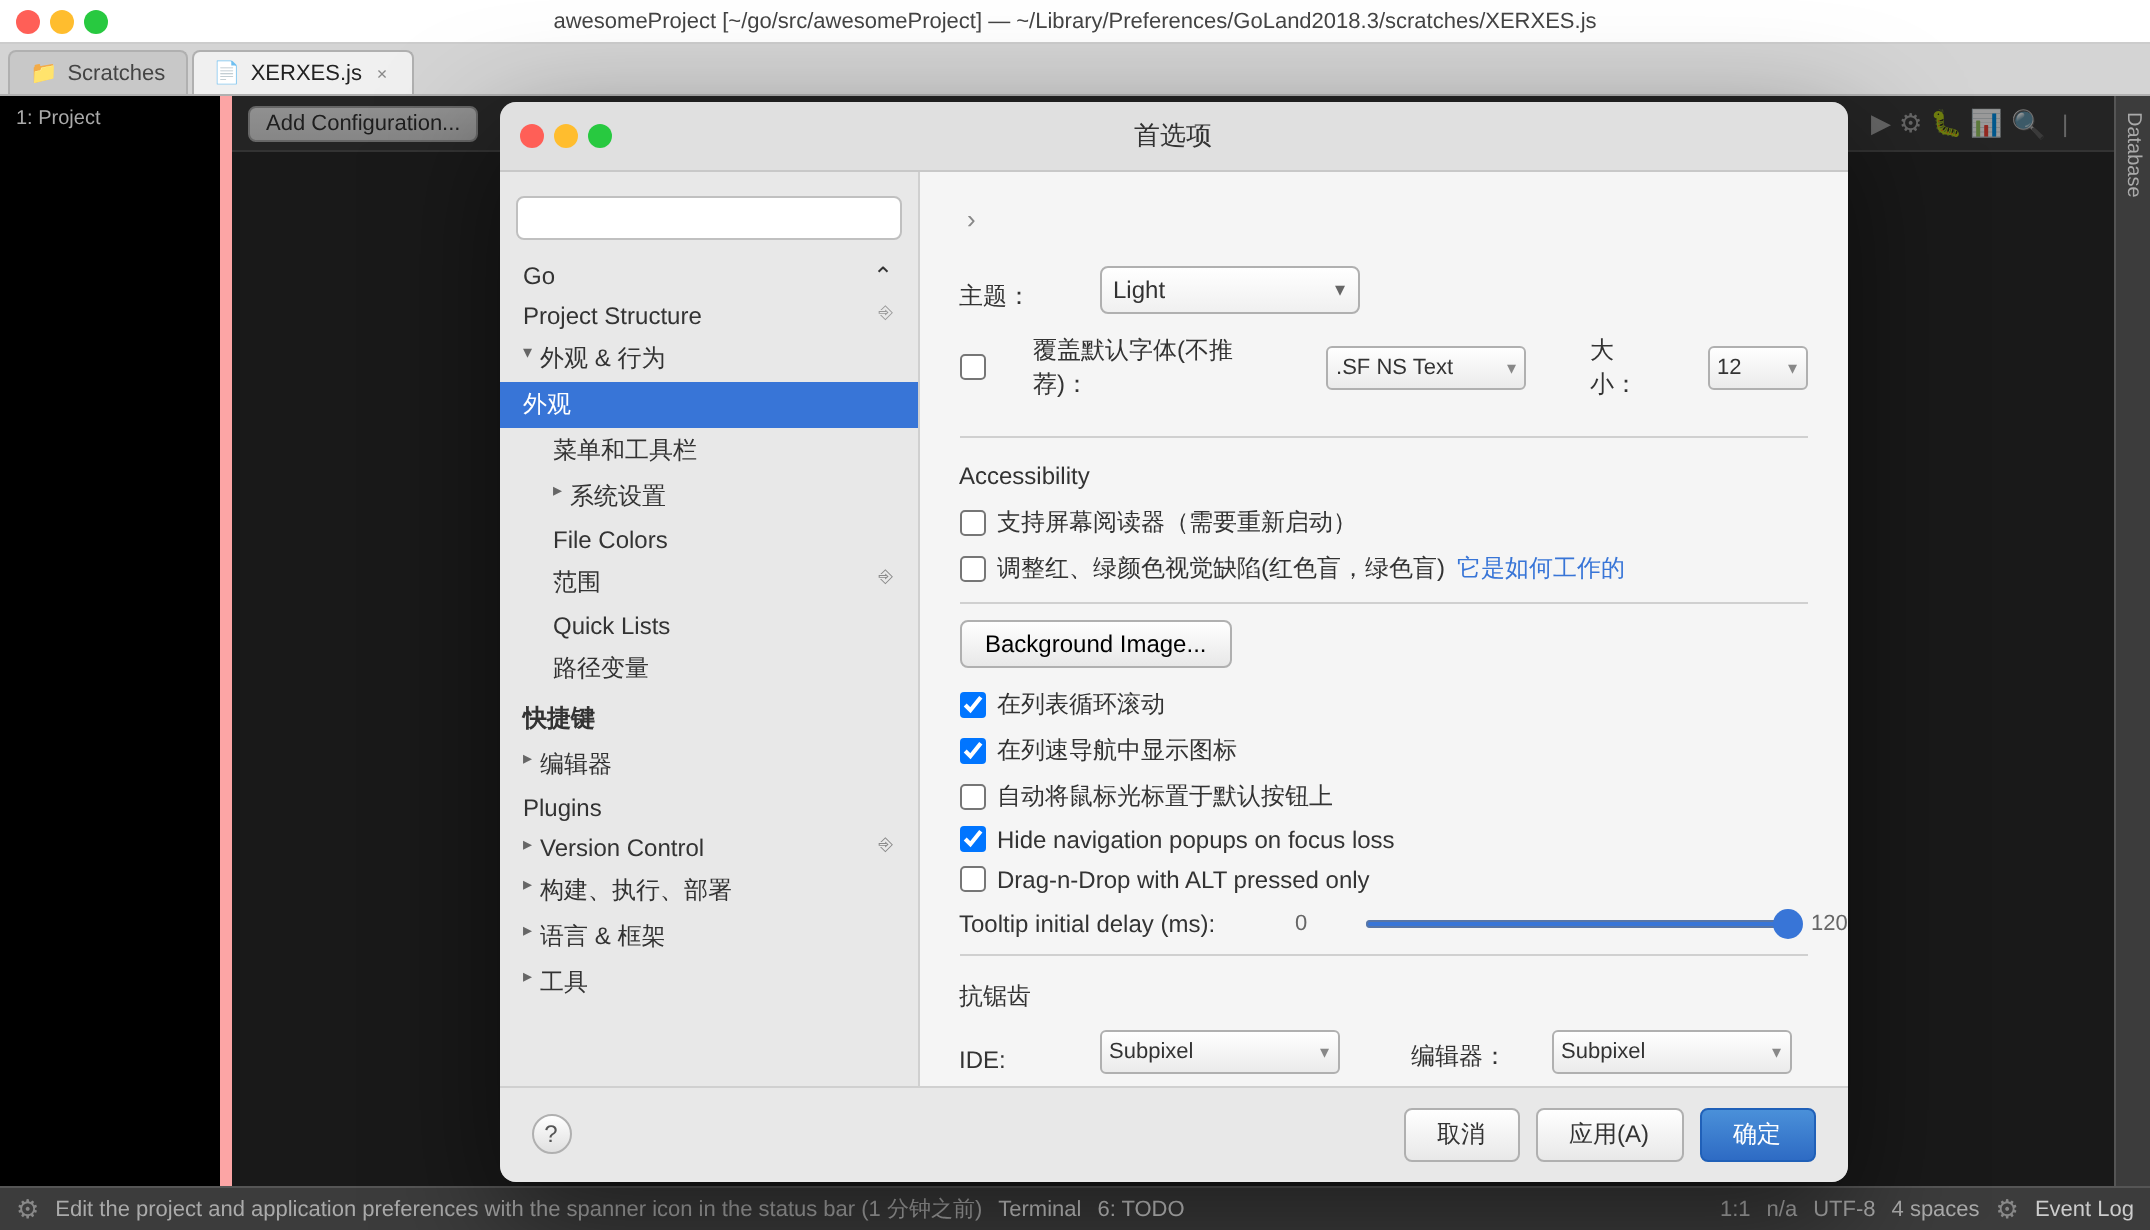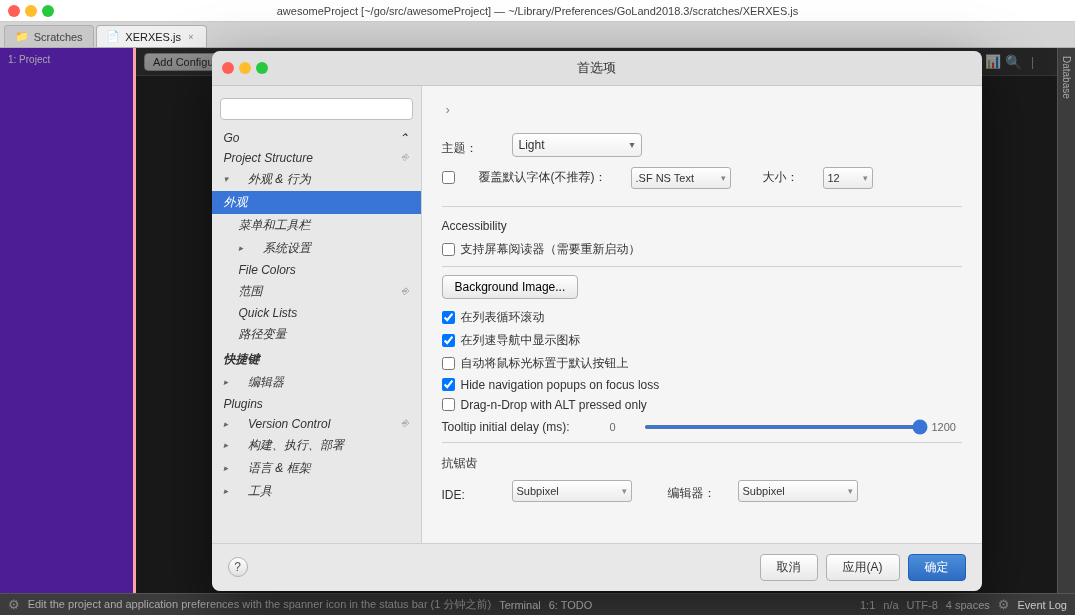--- a/index.html
+++ b/index.html
@@ -83,25 +83,25 @@
 
     
     .workspace {
       display: flex;
       height: calc(615px - 22px - 26px - 22px);
       position: relative;
     }
 
     
     .left-panel {
-      width: 136px;
-      background: #4c1d95;
+      width: 116px;
+      background: #000000;
       display: flex;
       flex-direction: column;
-      border-right: 3px solid #fca5a5;
+      border-right: 6px solid #fca5a5;
       position: relative;
     }
 
     
     .main-content {
       flex: 1;
       background: #2b2b2b;
       position: relative;
     }
 
@@ -126,21 +126,21 @@
       position: absolute;
       top: 0; left: 0; right: 0; bottom: 0;
       background: rgba(0,0,0,0.4);
       display: flex;
       align-items: center;
       justify-content: center;
       z-index: 100;
     }
 
     .modal {
-      width: 770px;
+      width: 674px;
       height: 540px;
       background: #737373;
       border-radius: 8px;
       box-shadow: 0 20px 60px rgba(0,0,0,0.5);
       display: flex;
       flex-direction: column;
       overflow: hidden;
     }
 
     .modal-title-bar {
@@ -186,23 +186,21 @@
       font-size: 11px;
       width: calc(100% - 16px);
     }
 
     .sidebar-item {
       padding: 3px 12px;
       font-size: 12px;
       color: #333;
       cursor: pointer;
       display: flex;
-      align-items: center;
-      gap: 20px;
-      font-style: italic;
+      gap: 4px;
     }
     .sidebar-item.selected {
       background: #3875d7;
       color: white;
     }
     .sidebar-item.sub-item {
       padding-left: 27px;
     }
     .arrow {
       font-size: 9px;
@@ -599,20 +597,25 @@
             <hr class="divider">
 
             
             <div class="section-title">Accessibility</div>
 
             <div class="checkbox-row">
               <input type="checkbox" style="">
               <span>支持屏幕阅读器（需要重新启动）</span>
             </div>
 
+            <div class="checkbox-row">
+              <input type="checkbox" style="">
+              <span>调整红、绿颜色视觉缺陷(红色盲，绿色盲)</span>
+              <a class="link-text">它是如何工作的</a>
+            </div>
 
             <hr class="divider">
 
             
 
             <button class="bg-image-btn">Background Image...</button>
 
             <div class="checkbox-row">
               <input type="checkbox" checked="" style="">
               <span>在列表循环滚动</span>

